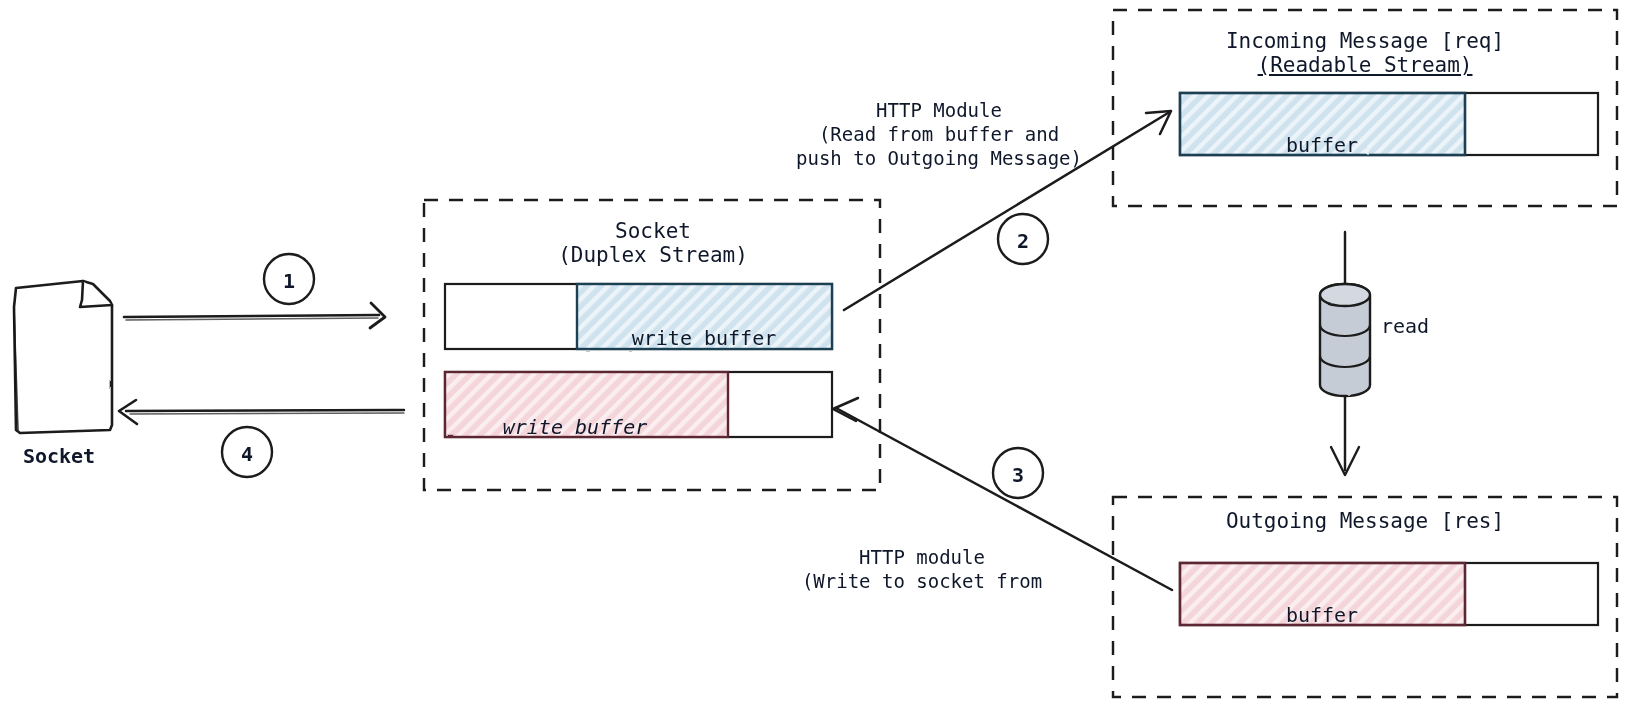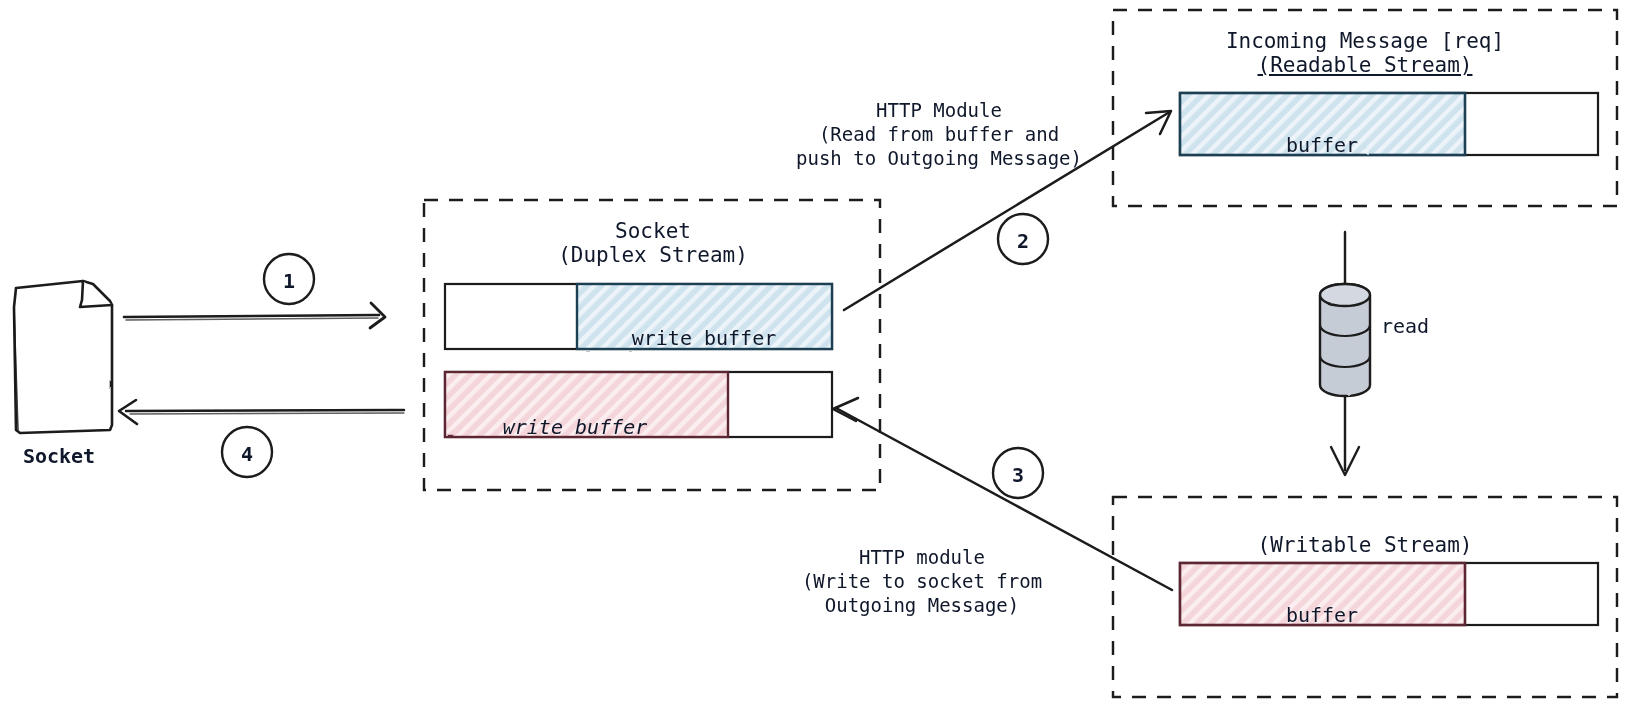--- a/index.html
+++ b/index.html
@@ -166,26 +166,25 @@
   <div class="lbl lbl-title center-x" style="left:653px; top:218px;">Socket</div>
   <div class="lbl lbl-title center-x" style="left:653px; top:242px;">(Duplex Stream)</div>
 
   <div class="lbl lbl-buf center-x" style="left:704px; top:306px;">write buffer</div>
   <div class="lbl lbl-buf center-x" style="left:575px; top:395px;font-style:italic;">write buffer</div>
 
   <div class="lbl lbl-title center-x" style="left:1365px; top:28px;">Incoming Message [req]</div>
   <div class="lbl lbl-title center-x" style="left:1365px; top:52px;text-decoration:underline;">(Readable Stream)</div>
   <div class="lbl lbl-buf center-x" style="left:1322px; top:113px;">buffer</div>
 
-  <div class="lbl lbl-title center-x" style="left:1365px; top:532px;">(Writable Stream)</div>
+  <div class="lbl lbl-title center-x" style="left:1365px; top:508px;">Outgoing Message [res]</div>
   <div class="lbl lbl-buf center-x" style="left:1322px; top:583px;">buffer</div>
 
   <div class="lbl lbl-pipe" style="left:1381px; top:313px;">read</div>
 
   <div class="lbl lbl-note center-x" style="left:939px; top:98px;">HTTP Module</div>
   <div class="lbl lbl-note center-x" style="left:939px; top:122px;">(Read from buffer and</div>
   <div class="lbl lbl-note center-x" style="left:939px; top:146px;">push to Outgoing Message)</div>
 
   <div class="lbl lbl-note center-x" style="left:922px; top:545px;">HTTP module</div>
   <div class="lbl lbl-note center-x" style="left:922px; top:569px;">(Write to socket from</div>
-  <div class="lbl lbl-note center-x" style="left:922px; top:593px;">Outgoing Message)</div>
 
 </div>
 
 </body></html>

